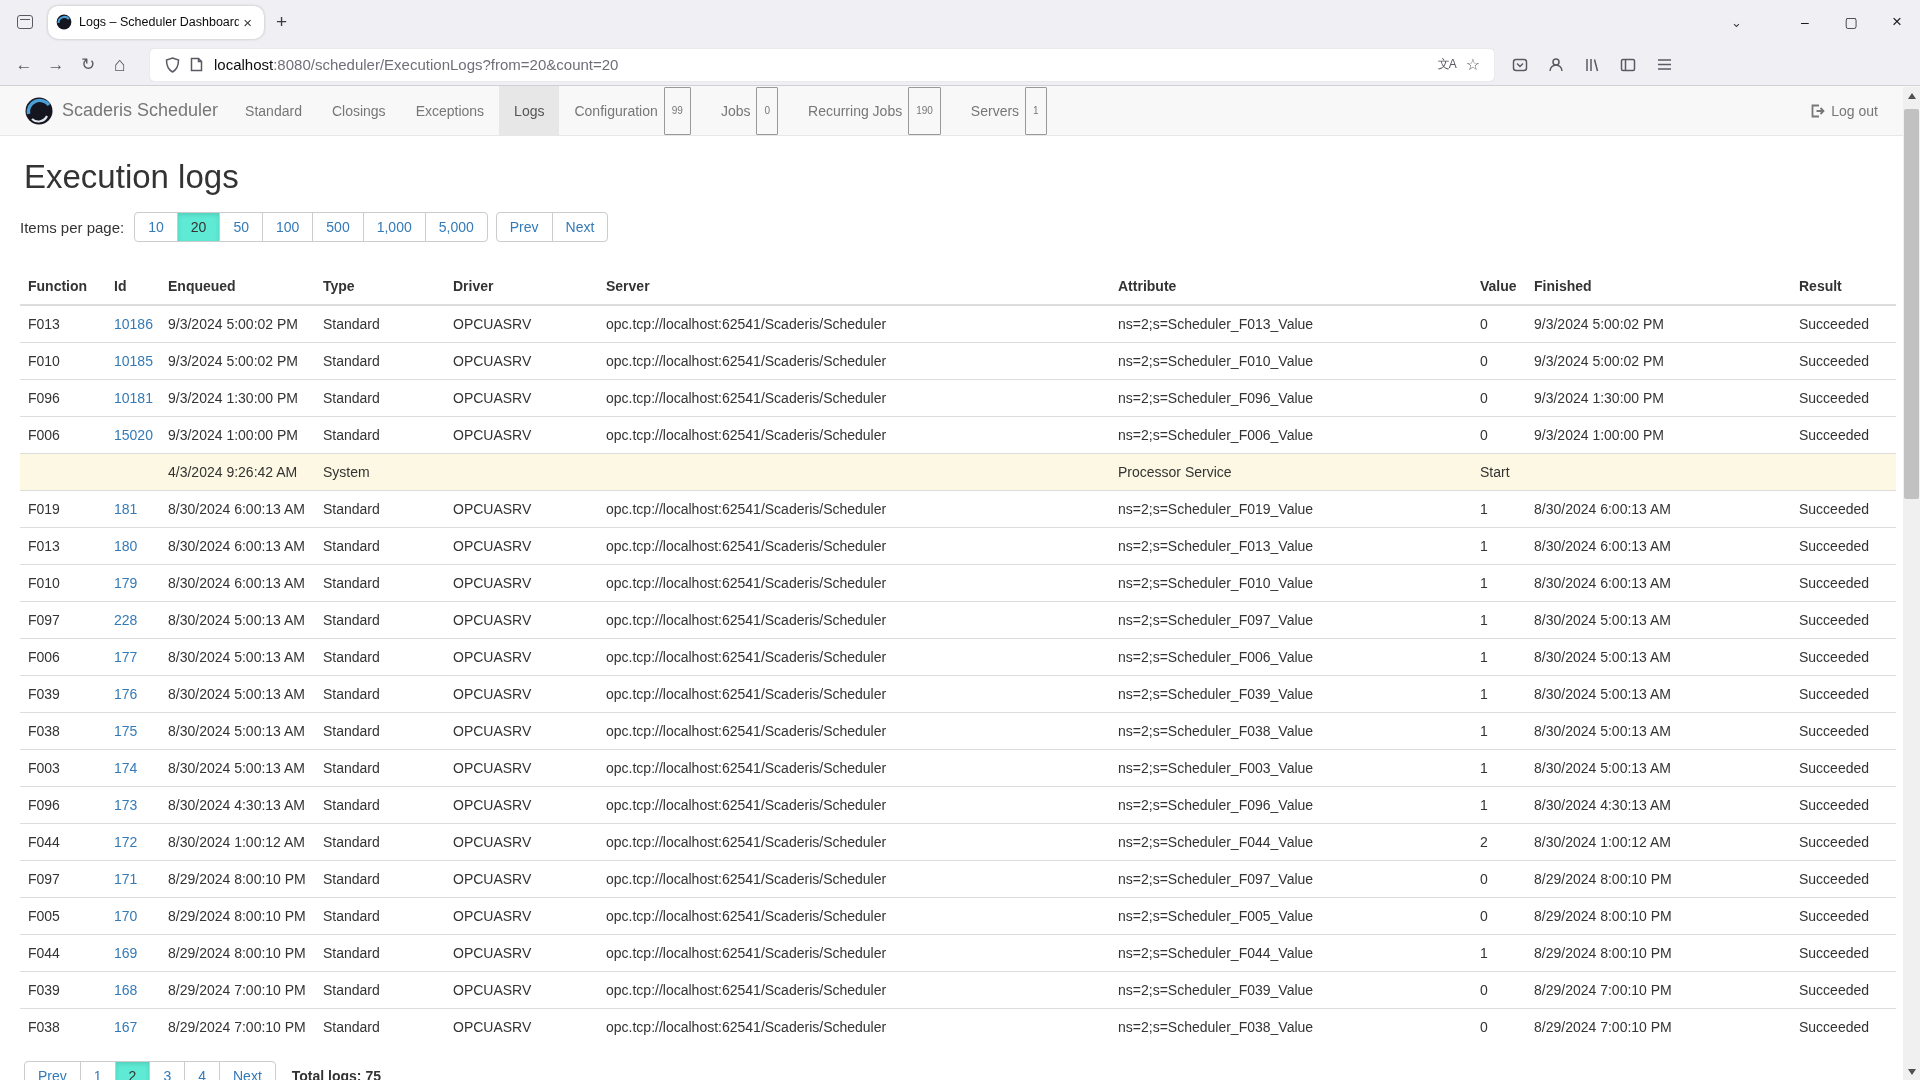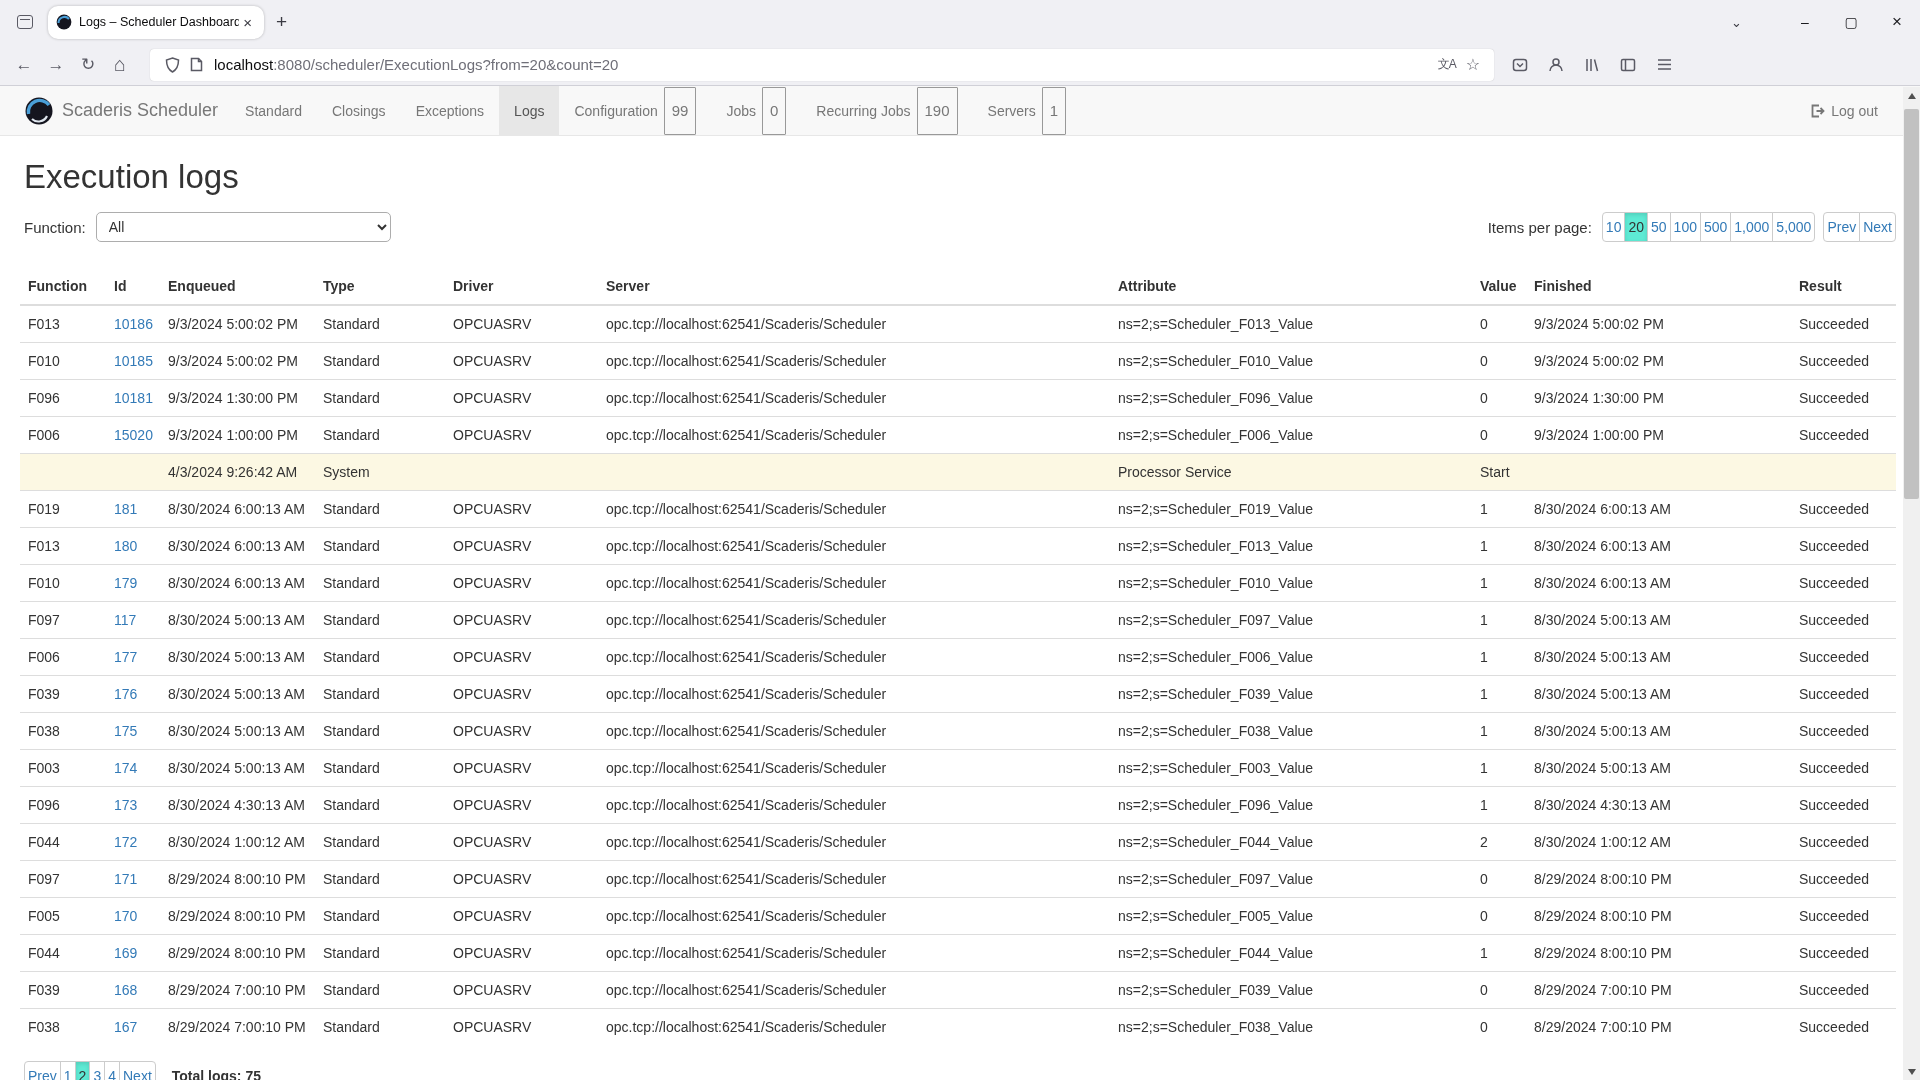--- a/index.html
+++ b/index.html
@@ -34,34 +34,34 @@
   .star-ico { font-size:16px; color:#5a5a64; padding:0 4px; }
   .tb-right { display:flex; align-items:center; margin-left:10px; gap:4px; }
   svg.gl { display:block; }
   
   .app-nav { height:50px; background:#f8f8f8; border-bottom:1px solid #e7e7e7; display:flex; align-items:center; }
   .brand { display:flex; align-items:center; gap:8px; padding:0 12px 0 24px;text-align:center; }
   .brand-name { font-size:18px; color:#777; }
   .nav-items { display:flex; height:100%; }
   .nav-item { display:flex; align-items:center; gap:6px; padding:0 15px; font-size:14px; color:#777; cursor:pointer; height:100%; }
   .nav-item.active { background:#e7e7e7; color:#555; }
-  .nav-badge { border:1px solid #999; color:#777; border-radius:1px; font-size:15px; padding:16px 7px; line-height:14px; }
+  .nav-badge { border:1px solid #999; color:#777; border-radius:1px; font-size:10px; padding:16px 7px; line-height:14px; }
   .nav-right { margin-left:auto; padding-right:42px; }
   .logout { display:flex; align-items:center; gap:6px; font-size:14px; color:#777; cursor:pointer; }
   
   .container { padding:0 24px 0 20px; }
   h1.page-title { font-size:33px; font-weight:400; color:#333; margin:22px 0 16px; padding-left:4px; }
   .controls-row { display:flex; align-items:center; justify-content:space-between; margin-top:10px; }
   .fn-filter { display:flex; align-items:center; gap:10px; padding-left:4px; }
   .fn-label { font-size:15px; color:#333; }
   .fn-select { width:295px; height:30px; font-size:14px; font-family:"Liberation Sans",sans-serif; color:#333; border:1px solid #adadad; border-radius:5px; background:#fff; padding:0 8px; }
   .ipp { display:flex; align-items:center; gap:8px; }
   .ipp-label { font-size:15px; color:#333; margin-right:2px; }
   .btn-group { display:inline-flex; }
-  .btn { padding:5px 3px; font-size:14px; line-height:18px; color:#337ab7; background:#fff; border:1px solid #ccc; margin-left:-1px; cursor:pointer; white-space:nowrap; }
+  .btn { padding:5px 13px; font-size:14px; line-height:18px; color:#337ab7; background:#fff; border:1px solid #ccc; margin-left:-1px; cursor:pointer; white-space:nowrap; }
   .btn:first-child { border-top-left-radius:4px; border-bottom-left-radius:4px; margin-left:0; }
   .btn:last-child { border-top-right-radius:4px; border-bottom-right-radius:4px; }
   .btn.active { background:#5eead4; color:#333; box-shadow:inset 0 2px 4px rgba(0,0,0,.12); }
   
   table.logs { width:100%; border-collapse:collapse; table-layout:fixed; margin-top:26px; font-size:14px; }
   table.logs th { text-align:left; font-weight:700; color:#333; padding:8px; border-bottom:2px solid #ddd; line-height:20px; white-space:nowrap; }
   table.logs td { padding:8px; border-top:1px solid #ddd; line-height:20px; white-space:nowrap; overflow:hidden; color:#333; }
   table.logs tr.warn td { background:#fcf8e3; }
   table.logs a { color:#337ab7; text-decoration:none; }
   
@@ -208,24 +208,20 @@
       </span>
       <span>Log out</span>
     </div>
   </div>
 </nav>
 
 <div class="container">
   <h1 class="page-title">Execution logs</h1>
 
   <div class="controls-row">
-    <div class="fn-filter">
-      <span class="fn-label">Function:</span>
-      <select class="fn-select" id="fn-select"><option>All</option></select>
-    </div>
     <div class="ipp">
       <span class="ipp-label">Items per page:</span>
       <div class="btn-group" id="ipp-group">
           <span class="btn">10</span>
           <span class="btn active">20</span>
           <span class="btn">50</span>
           <span class="btn">100</span>
           <span class="btn">500</span>
           <span class="btn">1,000</span>
           <span class="btn">5,000</span>
@@ -356,21 +352,21 @@
           <td>Standard</td>
           <td>OPCUASRV</td>
           <td>opc.tcp://localhost:62541/Scaderis/Scheduler</td>
           <td>ns=2;s=Scheduler_F010_Value</td>
           <td>1</td>
           <td>8/30/2024 6:00:13 AM</td>
           <td>Succeeded</td>
         </tr>
         <tr>
           <td>F097</td>
-          <td><a href="#">117</a></td>
+          <td><a href="#">228</a></td>
           <td>8/30/2024 5:00:13 AM</td>
           <td>Standard</td>
           <td>OPCUASRV</td>
           <td>opc.tcp://localhost:62541/Scaderis/Scheduler</td>
           <td>ns=2;s=Scheduler_F097_Value</td>
           <td>1</td>
           <td>8/30/2024 5:00:13 AM</td>
           <td>Succeeded</td>
         </tr>
         <tr>

